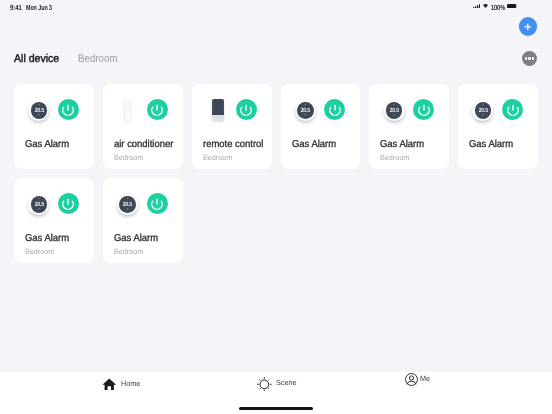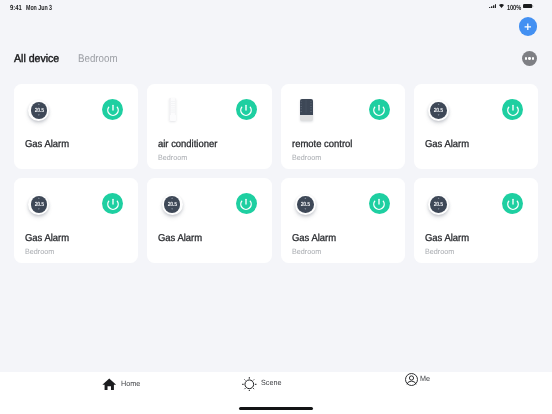--- a/index.html
+++ b/index.html
@@ -13,21 +13,21 @@
   }
   .screen { position: relative; width: 534px; height: 414px; background: #f4f5f9; padding-left: 32px; }
 
   
   .statusbar { position:absolute; top:0; left:0; width:552px; height:16px; }
   .sb-left { position:absolute; left:10px; top:0; height:16px; width:90px; }
   .sb-left > span { position:absolute; top:4px; line-height:1; font-size:7.4px; font-weight:700;
              color:#1b1c1e; white-space:nowrap; transform-origin:left top; }
   .sb-left .t { left:0.3px; transform:scaleX(0.8); letter-spacing:-0.05px;}
   .sb-left .d { left:16px; transform:scaleX(0.72); letter-spacing:-0.05px;}
-  .sb-right { position:absolute; left:488px; top:0; width:50px; height:16px; }
+  .sb-right { position:absolute; left:472px; top:0; width:50px; height:16px; }
   .sb-right > * { position:absolute; display:block; line-height:0; }
   .sb-right svg { display:block; }
   .sb-right .pct { left:19px; top:3.6px; font-size:7.4px; font-weight:700; color:#1b1c1e;
                    line-height:1; transform:scaleX(0.76); transform-origin:left top; letter-spacing:-0.1px;}
 
   
   .home-title { position:absolute; left:13px; top:21px; width:80px; height:16px; }
   .home-title .txt { position:absolute; left:0; top:0; font-size:12.4px; color:#74787e;
                      line-height:1; transform:scaleX(0.875); transform-origin:left top;
                      white-space:nowrap;}
@@ -42,21 +42,21 @@
 
   
   .tabs { position:absolute; left:0; top:53.8px; width:260px; height:14px;}
   .tab { position:absolute; top:0; font-size:11.2px; color:#9b9ea4; line-height:1;
          transform-origin:left top; white-space:nowrap;}
   .tab.active { left:13.6px; color:#18191b; font-weight:400; -webkit-text-stroke:0.42px #18191b; transform:scaleX(0.945);}
   .tab.inactive { left:78.2px; transform:scaleX(0.872);}
 
   
   .grid { position:absolute; left:14px; top:84px; width:524px;
-          display:grid; grid-template-columns: repeat(4, 1fr); gap:9px; }
+          display:grid; grid-template-columns: repeat(6, 1fr); gap:9px; }
   .card { background:#fff; border-radius:7.5px; height:85px; position:relative; }
   .card-top { position:absolute; left:0; right:0; top:0; height:40px; }
   .card-title { position:absolute; left:11px; top:54.8px; font-size:10px; color:#26282c; font-weight:400; -webkit-text-stroke:0.28px #26282c;
                 transform:scaleX(0.945); transform-origin:left center; white-space:nowrap;}
   .card-sub { position:absolute; left:11px; top:69.3px; font-size:7.6px; color:#a7aaaf;
               transform:scaleX(0.95); transform-origin:left center; white-space:nowrap;}
 
   
   .power { position:absolute; right:15px; top:15.4px; width:21px;height:21px;border-radius:50%;
            background:#1ecfa1; display:flex;align-items:center;justify-content:center;}
@@ -318,21 +318,21 @@
       </div>
     </div>
 
   <div class="tabbar">
     <div class="item" style="left:102px;top:5.8px;gap:4px">
       <svg width="14.5" height="12.5" viewBox="0 0 15 13">
           <path d="M7.5 0.55 L14.65 7.1 H12.35 V12.5 H9.3 V8.6 H5.7 V12.5 H2.65 V7.1 H0.35 Z" fill="#1b1c1e"></path>
         </svg>
       <span>Home</span>
     </div>
-    <div class="item" style="left:242px;top:4.8px;gap:4.2px">
+    <div class="item" style="left:257px;top:4.8px;gap:4.2px">
       <svg width="14.6" height="14.6" viewBox="0 0 146 146">
           <circle cx="73" cy="73" r="43.5" fill="none" stroke="#1b1c1e" stroke-width="10"></circle>
           <g stroke="#1b1c1e" stroke-width="10" stroke-linecap="round">
             <path d="M73 5 V13"></path>
             <path d="M73 133 V141"></path>
             <path d="M5 73 H13"></path>
             <path d="M133 73 H141"></path>
             <path d="M27.5 27.5 L31.0 31.0"></path>
             <path d="M115.0 115.0 L118.5 118.5"></path>
             <path d="M118.5 27.5 L115.0 31.0"></path>

